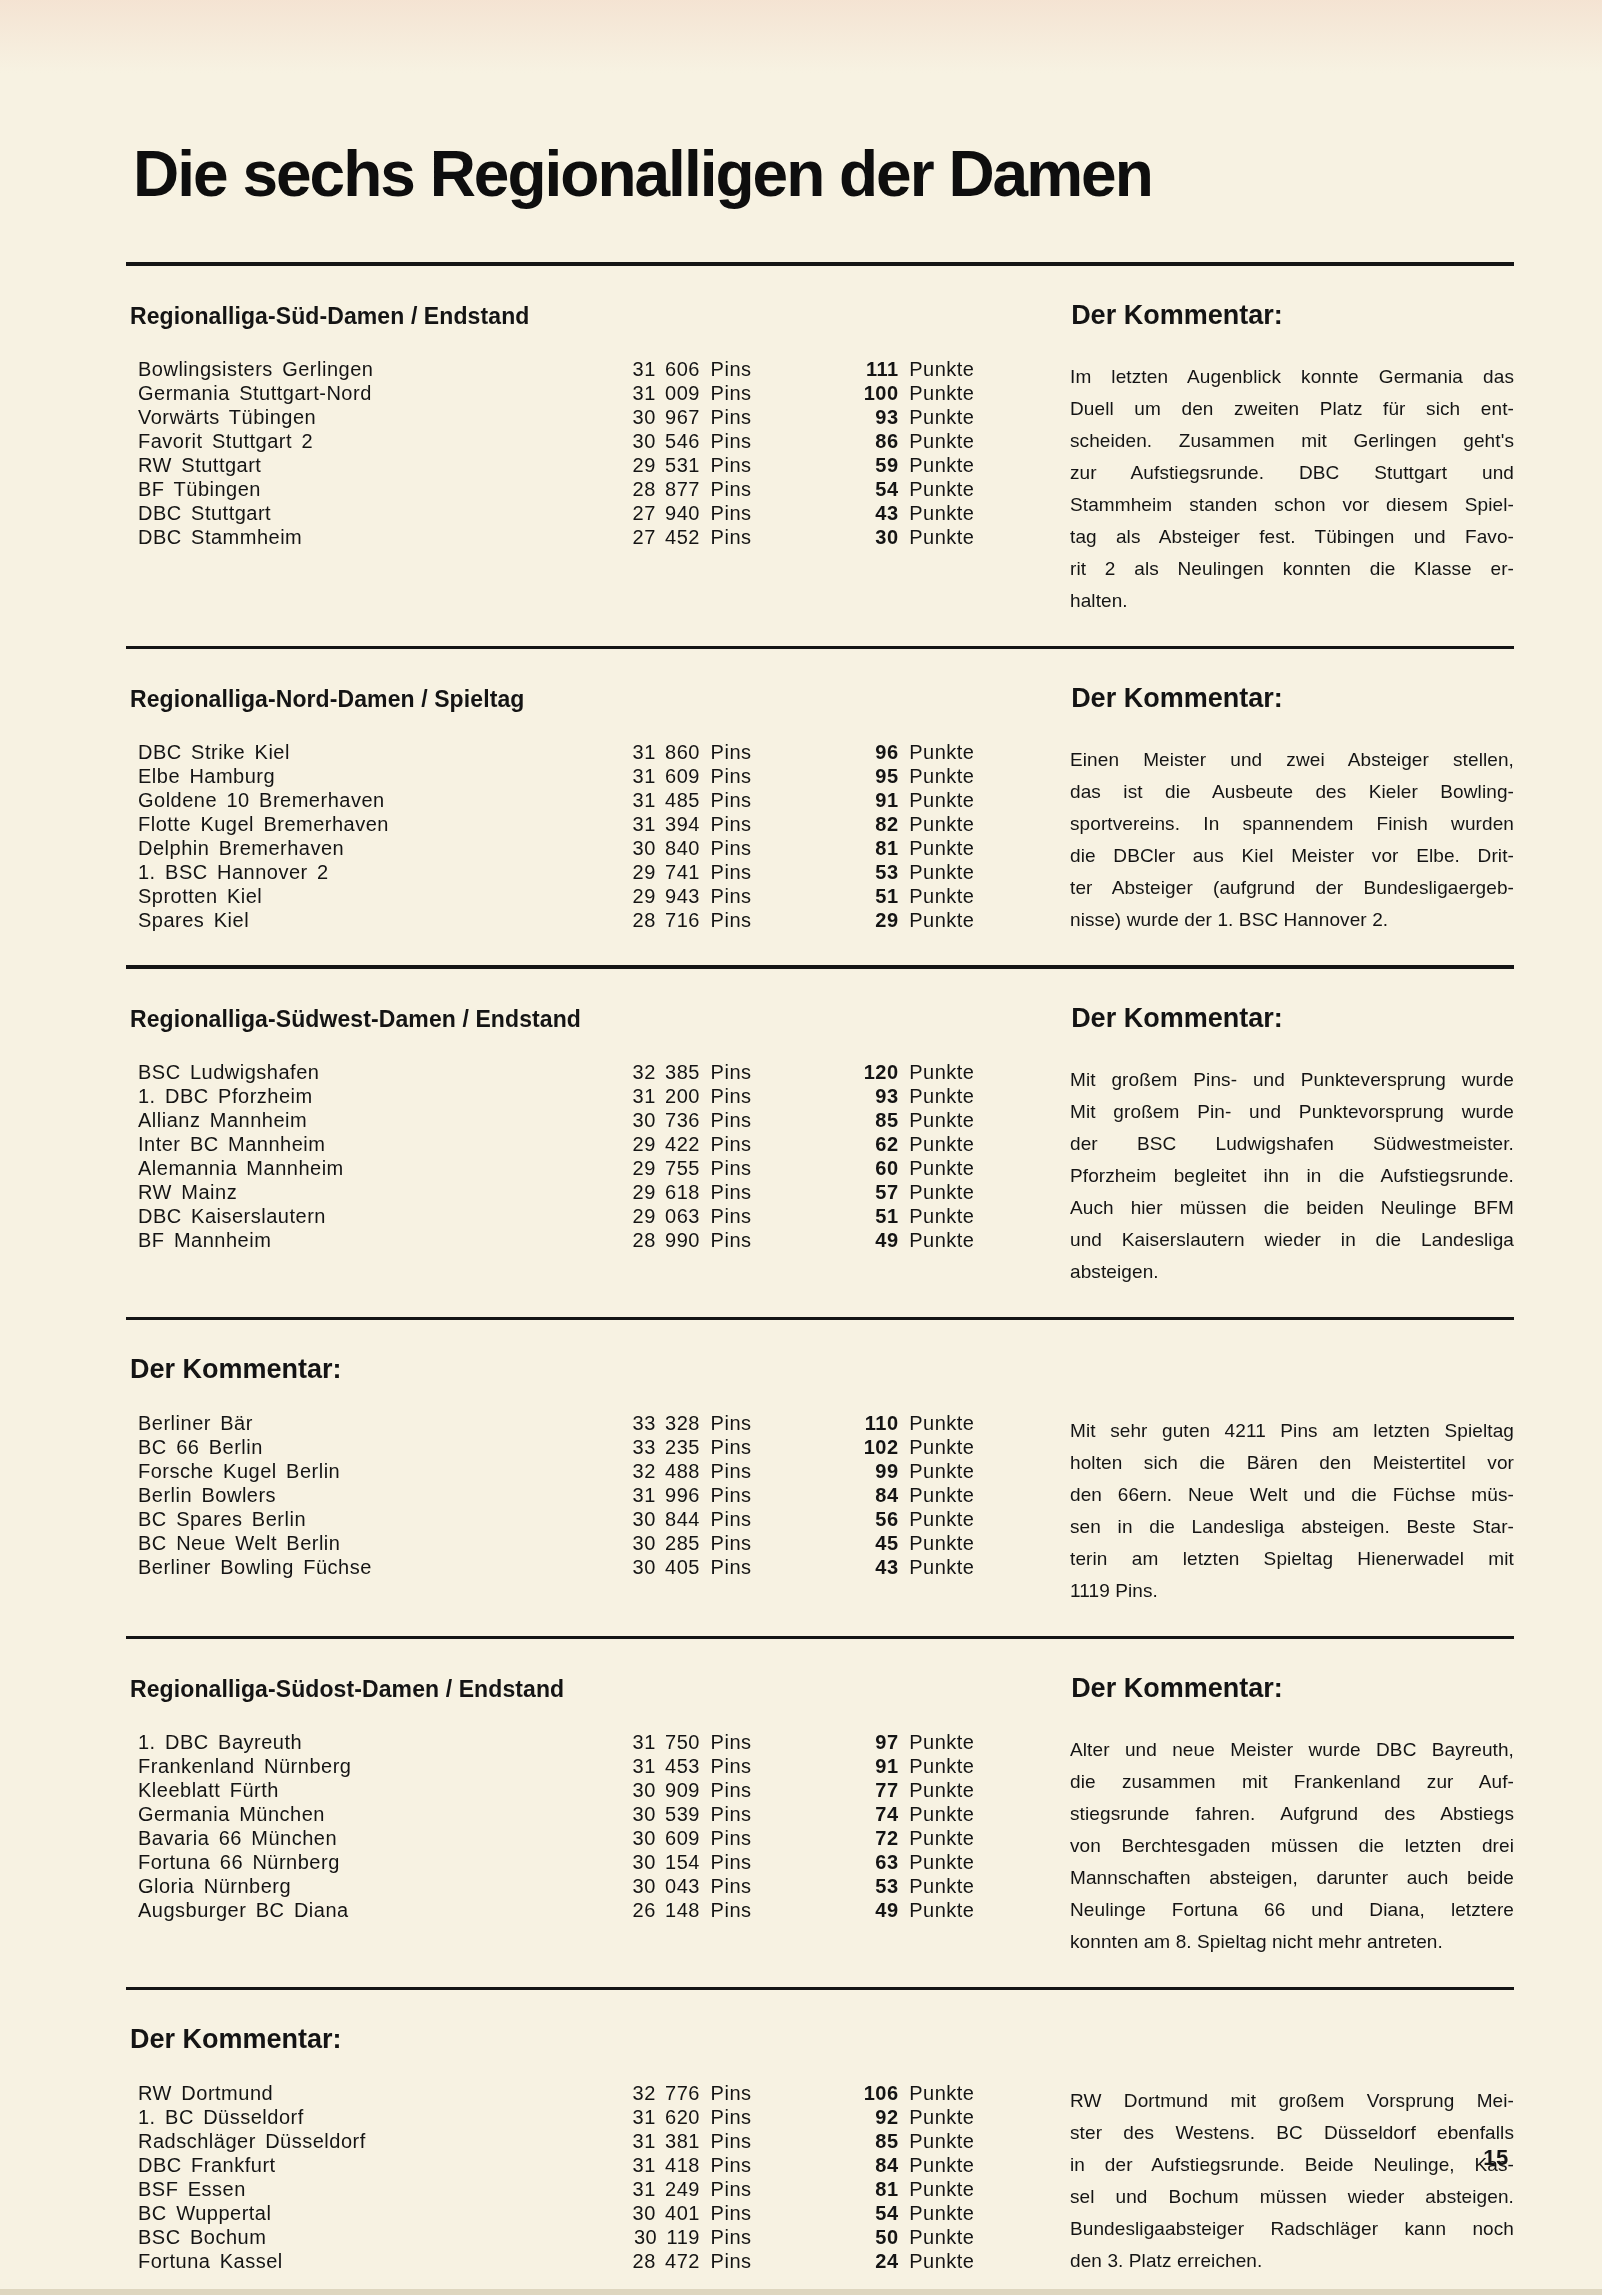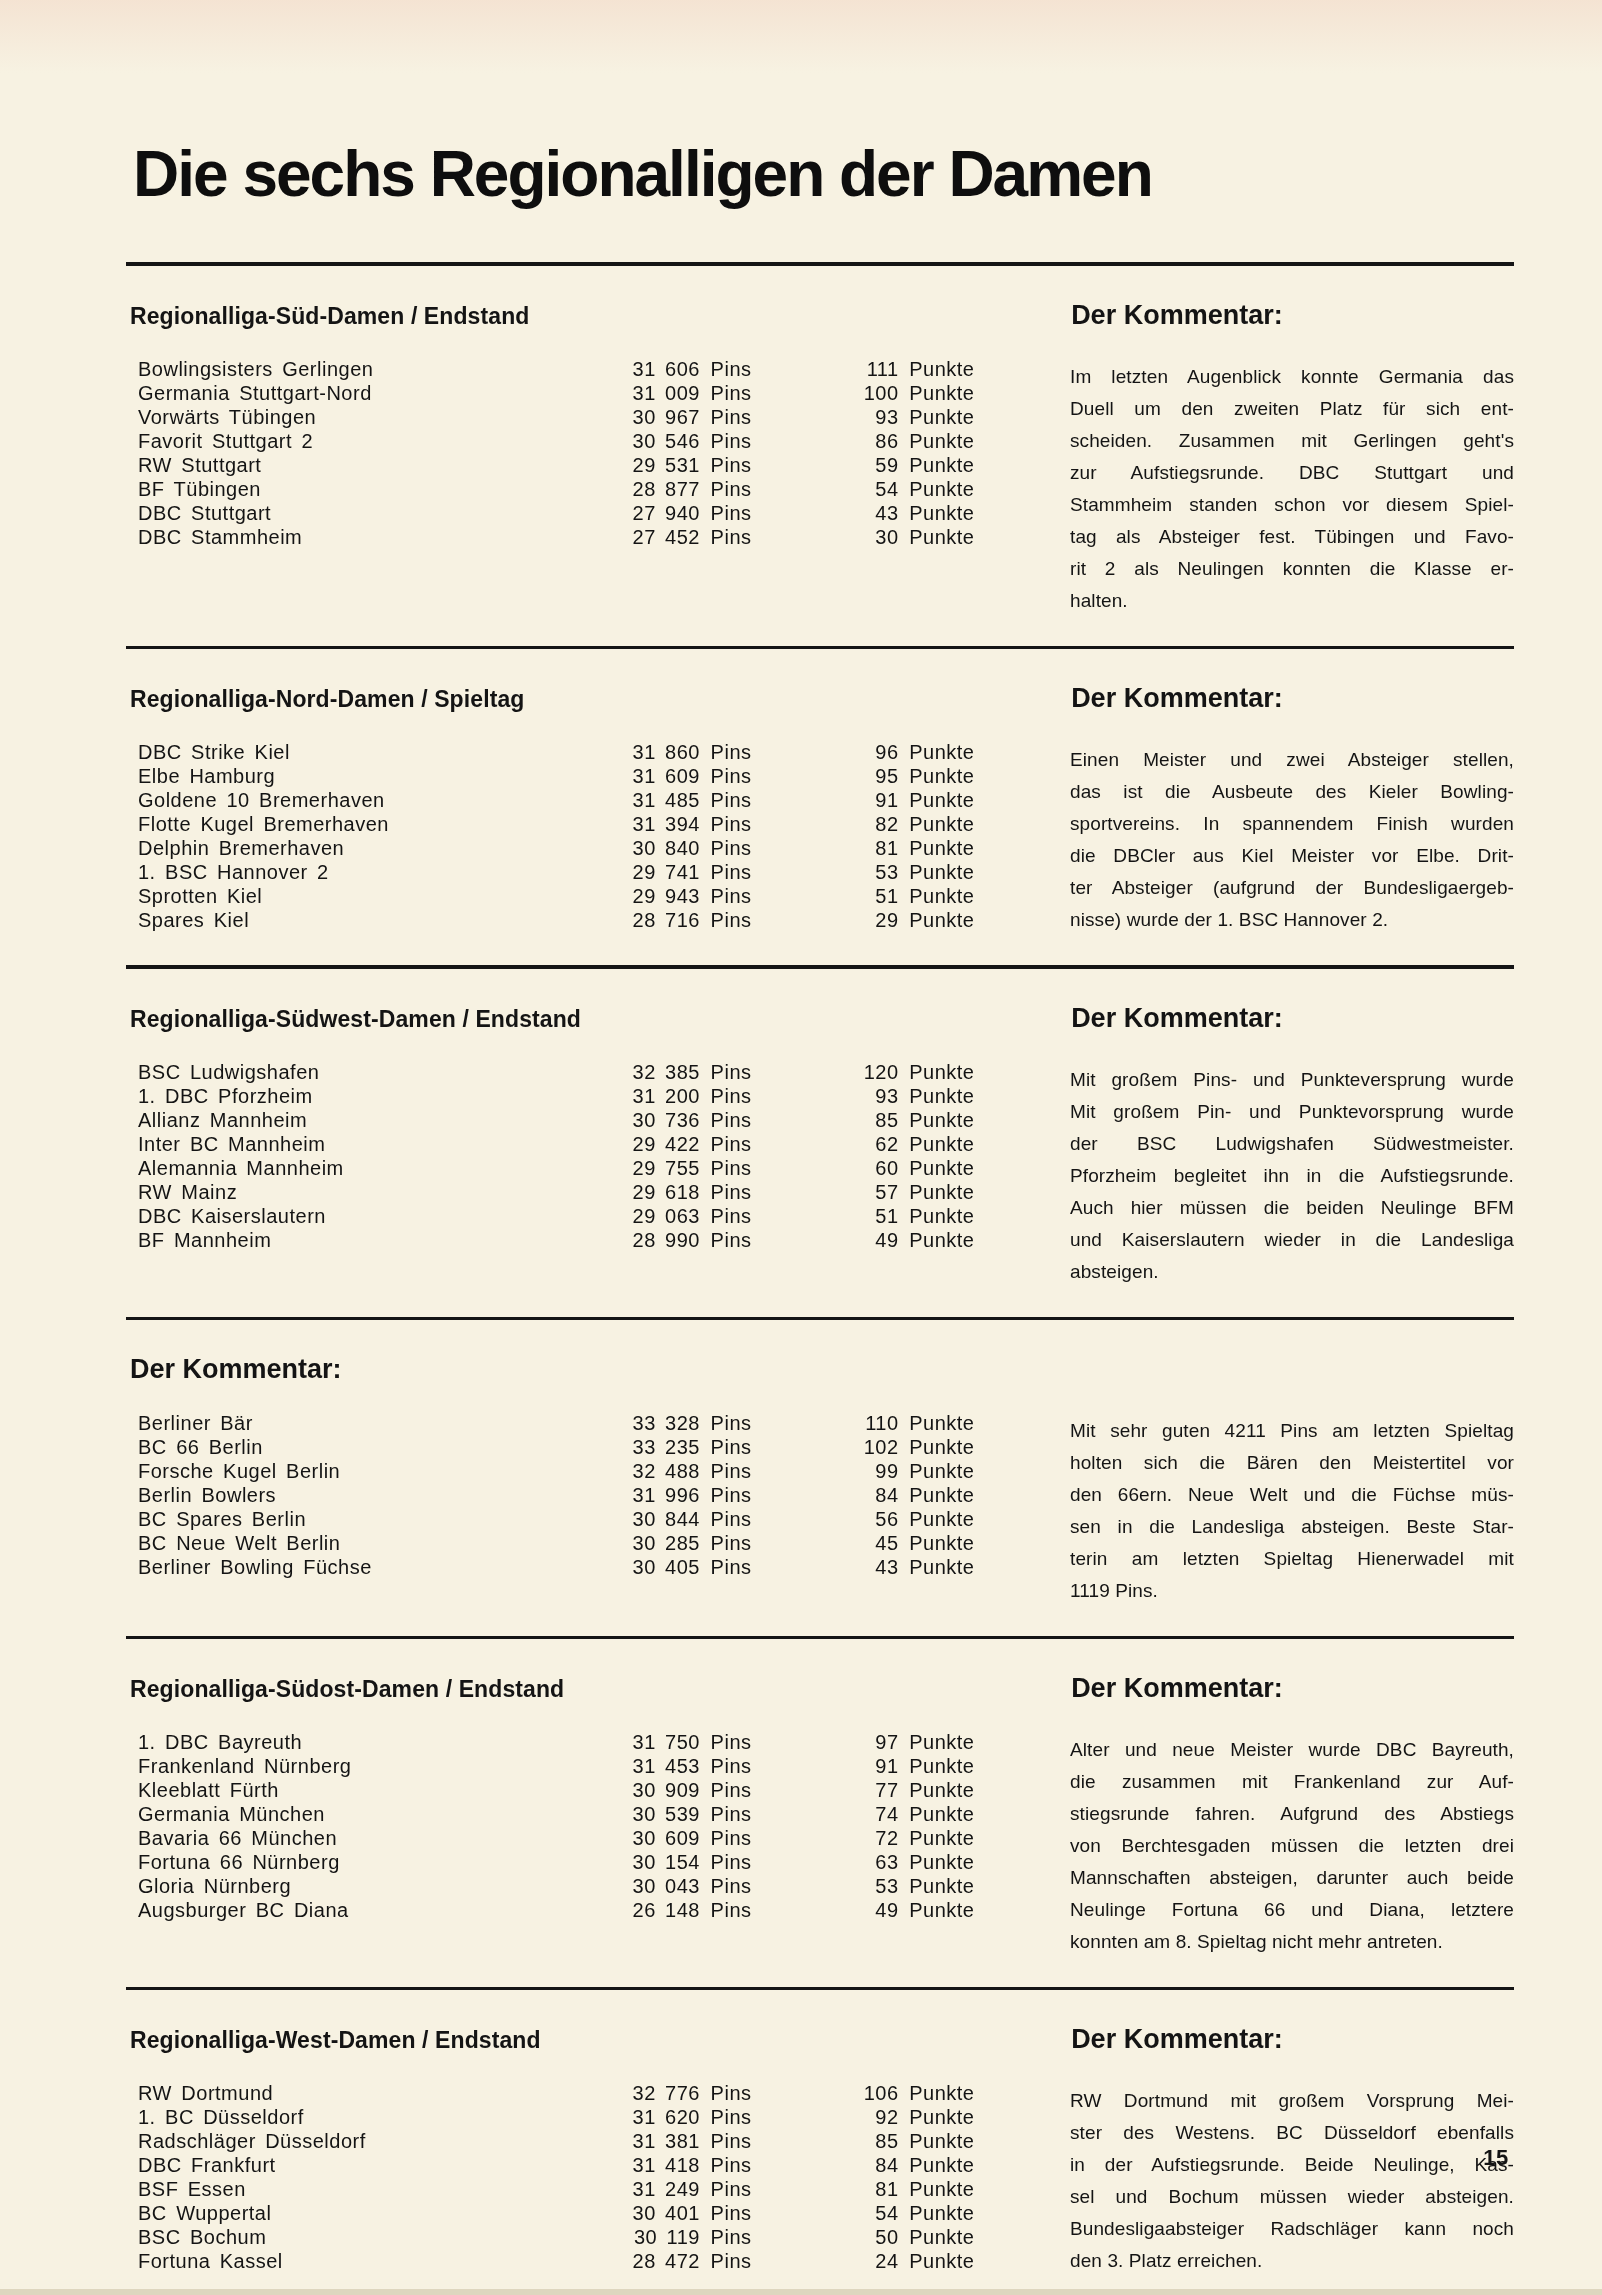--- a/index.html
+++ b/index.html
@@ -81,21 +81,21 @@
     width:944px;
     font-size:20px;
     line-height:24px;
     letter-spacing:0.5px;
     word-spacing:3.3px;
   }
   .row{display:flex;margin-left:12px;}
   .c-name{width:436px;}
   .c-pins{width:126px;text-align:right;}
   .c-pins-lbl{width:56px;padding-left:10.6px;}
-  .c-pkt{width:132px;text-align:right;}
+  .c-pkt{width:132px;text-align:right;font-weight:bold;}
   .c-pkt-lbl{padding-left:10.6px;}
   .kommentar{
     width:444px;
     font-size:19px;
     line-height:24px;
     letter-spacing:0.1px;
   }
   .k-line{
     text-align:justify;
     text-align-last:justify;
@@ -497,21 +497,20 @@
               <div class="k-line">Mannschaften absteigen, darunter auch beide</div>
               <div class="k-line">Neulinge Fortuna 66 und Diana, letztere</div>
               <div class="k-line last">konnten am 8. Spieltag nicht mehr antreten.</div>
             </div>
     </div>
     <div class="sec-rule"></div>
   </section>
 
   <section class="league-section">
     <div class="sec-head-row">
-      <h2 class="sec-heading">Regionalliga-West-Damen / Endstand</h2>
       <h3 class="kommentar-heading">Der Kommentar:</h3>
     </div>
     <div class="sec-body">
       <div class="standings">
               <div class="row">
                 <span class="c-name">RW Dortmund</span>
                 <span class="c-pins">32 776</span>
                 <span class="c-pins-lbl">Pins</span>
                 <span class="c-pkt">106</span>
                 <span class="c-pkt-lbl">Punkte</span>

